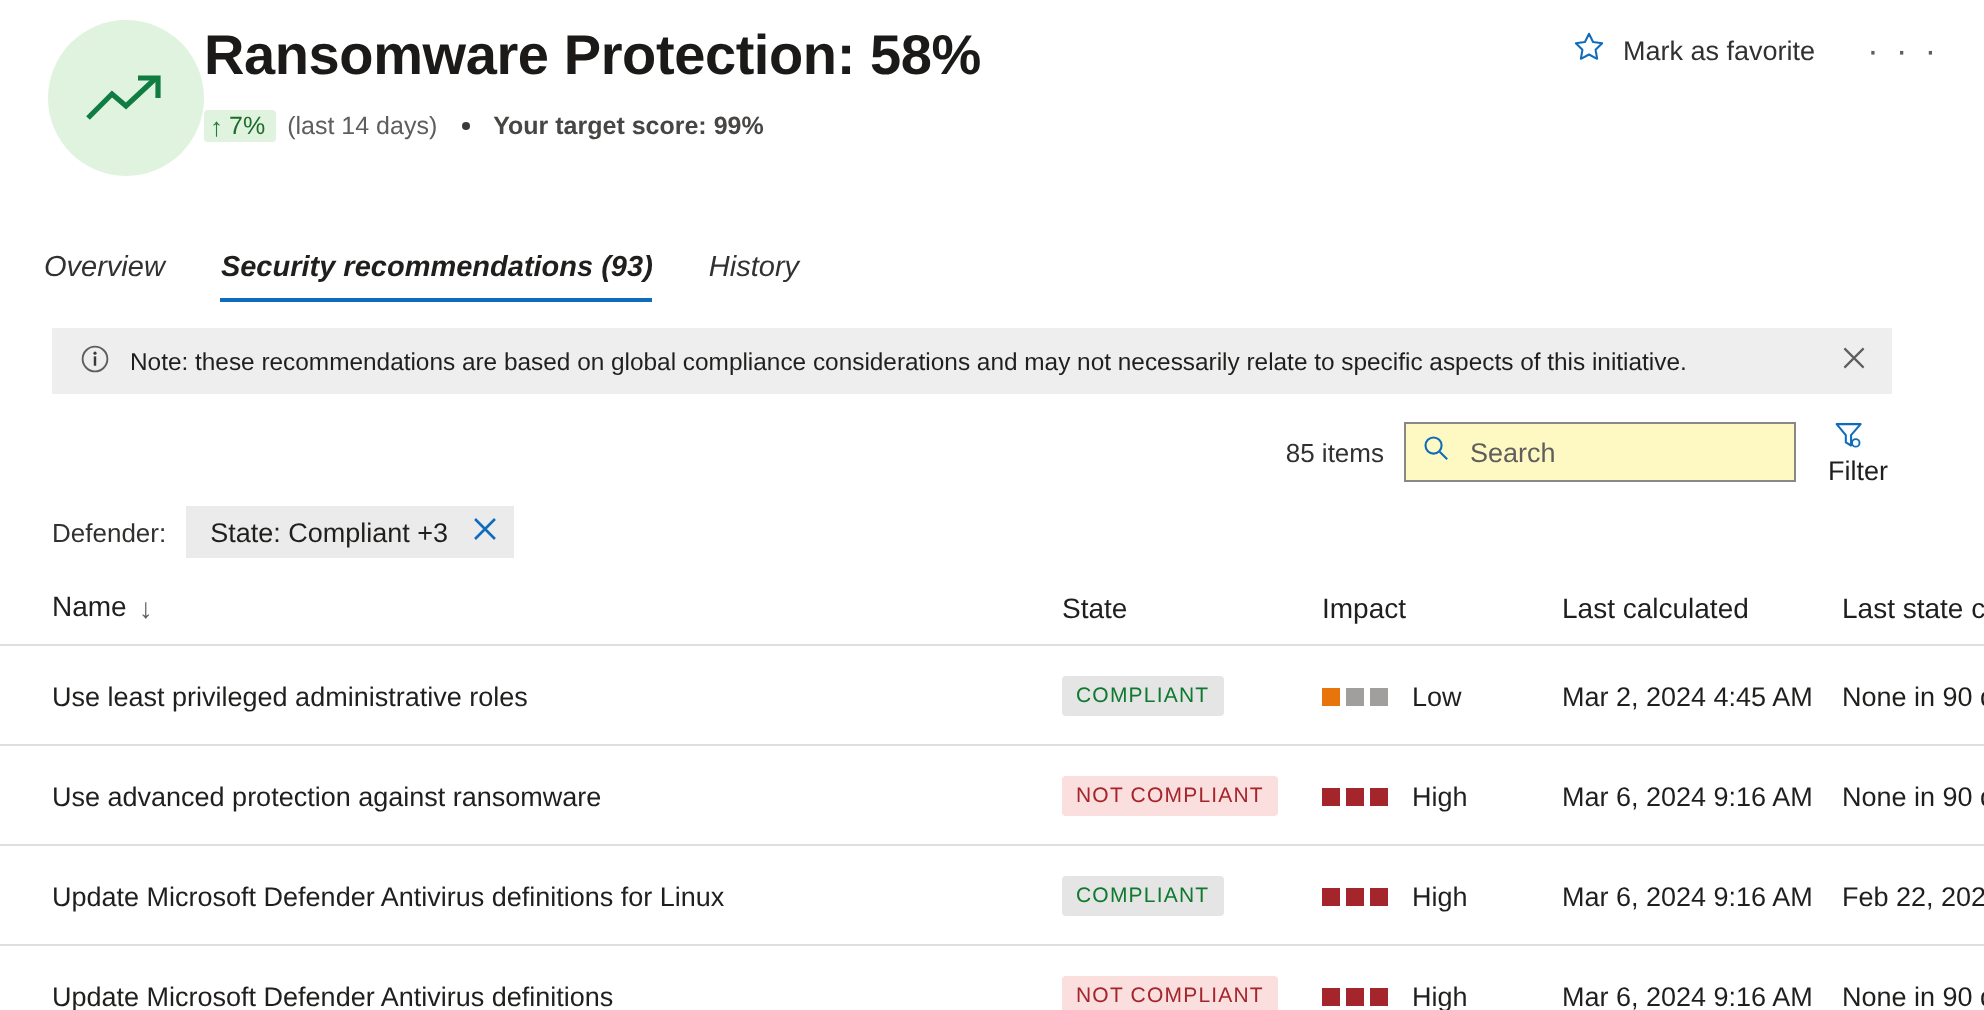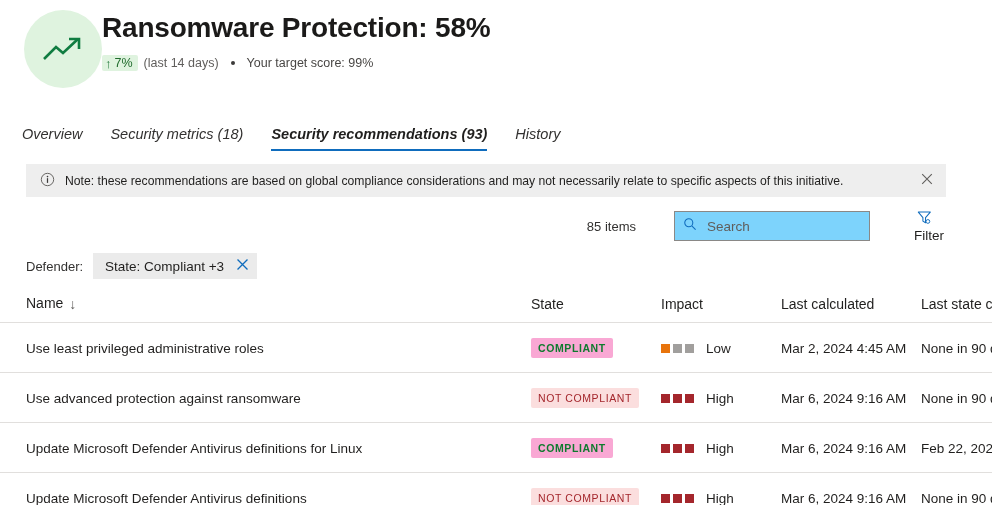--- a/index.html
+++ b/index.html
@@ -78,21 +78,21 @@
   }
   .subline .days { color: #605e5c; }
   .dot-sep {
     display: inline-block;
     width: 4px;
     height: 4px;
     border-radius: 50%;
     background: #3b3a39;
     margin: 0 12px;
   }
-  .target-score { color: #484644; }
+  .target-score { color: #484644; font-weight: bold; }
 
   .header-actions {
     position: absolute;
     top: 12px;
     right: 18px;
     display: flex;
     align-items: center;
   }
   .fav-btn {
     display: flex;
@@ -184,36 +184,35 @@
     font-size: 13.5px;
     color: #201f1e;
     padding: 4px 8px 4px 16px;
   }
   .export-btn .dl-icon { margin-right: 11px; display: block; }
 
   .cmd-right {
     margin-left: auto;
     display: flex;
     align-items: center;
-    gap: 28px;
   }
   .items-count {
     font-size: 13px;
     color: #323130;
     margin-right: 10px;
     white-space: nowrap;
   }
   .search-box {
     width: 196px;
     height: 30px;
     border: 1px solid #8a8886;
     display: flex;
     align-items: center;
     padding: 0 8px;
-    background: #7dd3fc;
+    background: #fef9c3;
     box-sizing: border-box;
   }
   .search-box .search-icon { margin-right: 8px; display: block; }
   .search-input {
     border: 0;
     outline: 0;
     font-size: 13.5px;
     font-family: "Liberation Sans", sans-serif;
     color: #201f1e;
     width: 100%;
@@ -299,23 +298,22 @@
 
   .badge {
     display: inline-block;
     font-size: 10.5px;
     letter-spacing: 0.6px;
     padding: 4px 7px;
     border-radius: 2px;
     white-space: nowrap;
   }
   .badge.compliant {
-    background: #f9a8d4;
+    background: #e5e5e5;
     color: #0f7a2e;
-    font-weight: bold;
   }
   .badge.not-compliant {
     background: #fbdede;
     color: #a4262c;
   }
 
   .impact-cell {
     display: flex;
     align-items: center;
     white-space: nowrap;
@@ -354,25 +352,35 @@
           <span class="arrow-up">↑</span>
           <span>7%</span>
         </span>
         <span class="days">(last 14 days)</span>
         <span class="dot-sep"></span>
         <span class="target-score">Your target score: 99%</span>
       </div>
     </div>
   </div>
 
+  <div class="header-actions">
+    <div class="fav-btn">
+      <span class="star-icon">
+        <svg width="17" height="17" viewBox="0 0 20 20" aria-hidden="true">
+          <path d="M10 2.2l2.39 4.85 5.35.78-3.87 3.77.91 5.33L10 14.41l-4.78 2.52.91-5.33L2.26 7.83l5.35-.78z" fill="none" stroke="#0f6cbd" stroke-width="1.2" stroke-linejoin="round"></path>
+        </svg>
+      </span>
+      <span>Mark as favorite</span>
+    </div>
+    <div class="ellipsis-btn">· · ·</div>
+  </div>
 </div>
 
 <div class="tabs">
   <div class="tab">Overview</div>
-  <div class="tab">Security metrics (18)</div>
   <div class="tab active">Security recommendations (93)</div>
   <div class="tab">History</div>
 </div>
 
 <div class="note-banner">
   <span class="note-icon">
     <svg width="15" height="15" viewBox="0 0 16 16" aria-hidden="true">
       <circle cx="8" cy="8" r="6.6" fill="none" stroke="#605e5c" stroke-width="1"></circle>
       <circle cx="8" cy="4.9" r="0.85" fill="#3b3a39"></circle>
       <rect x="7.35" y="6.6" width="1.3" height="5" fill="#3b3a39"></rect>

